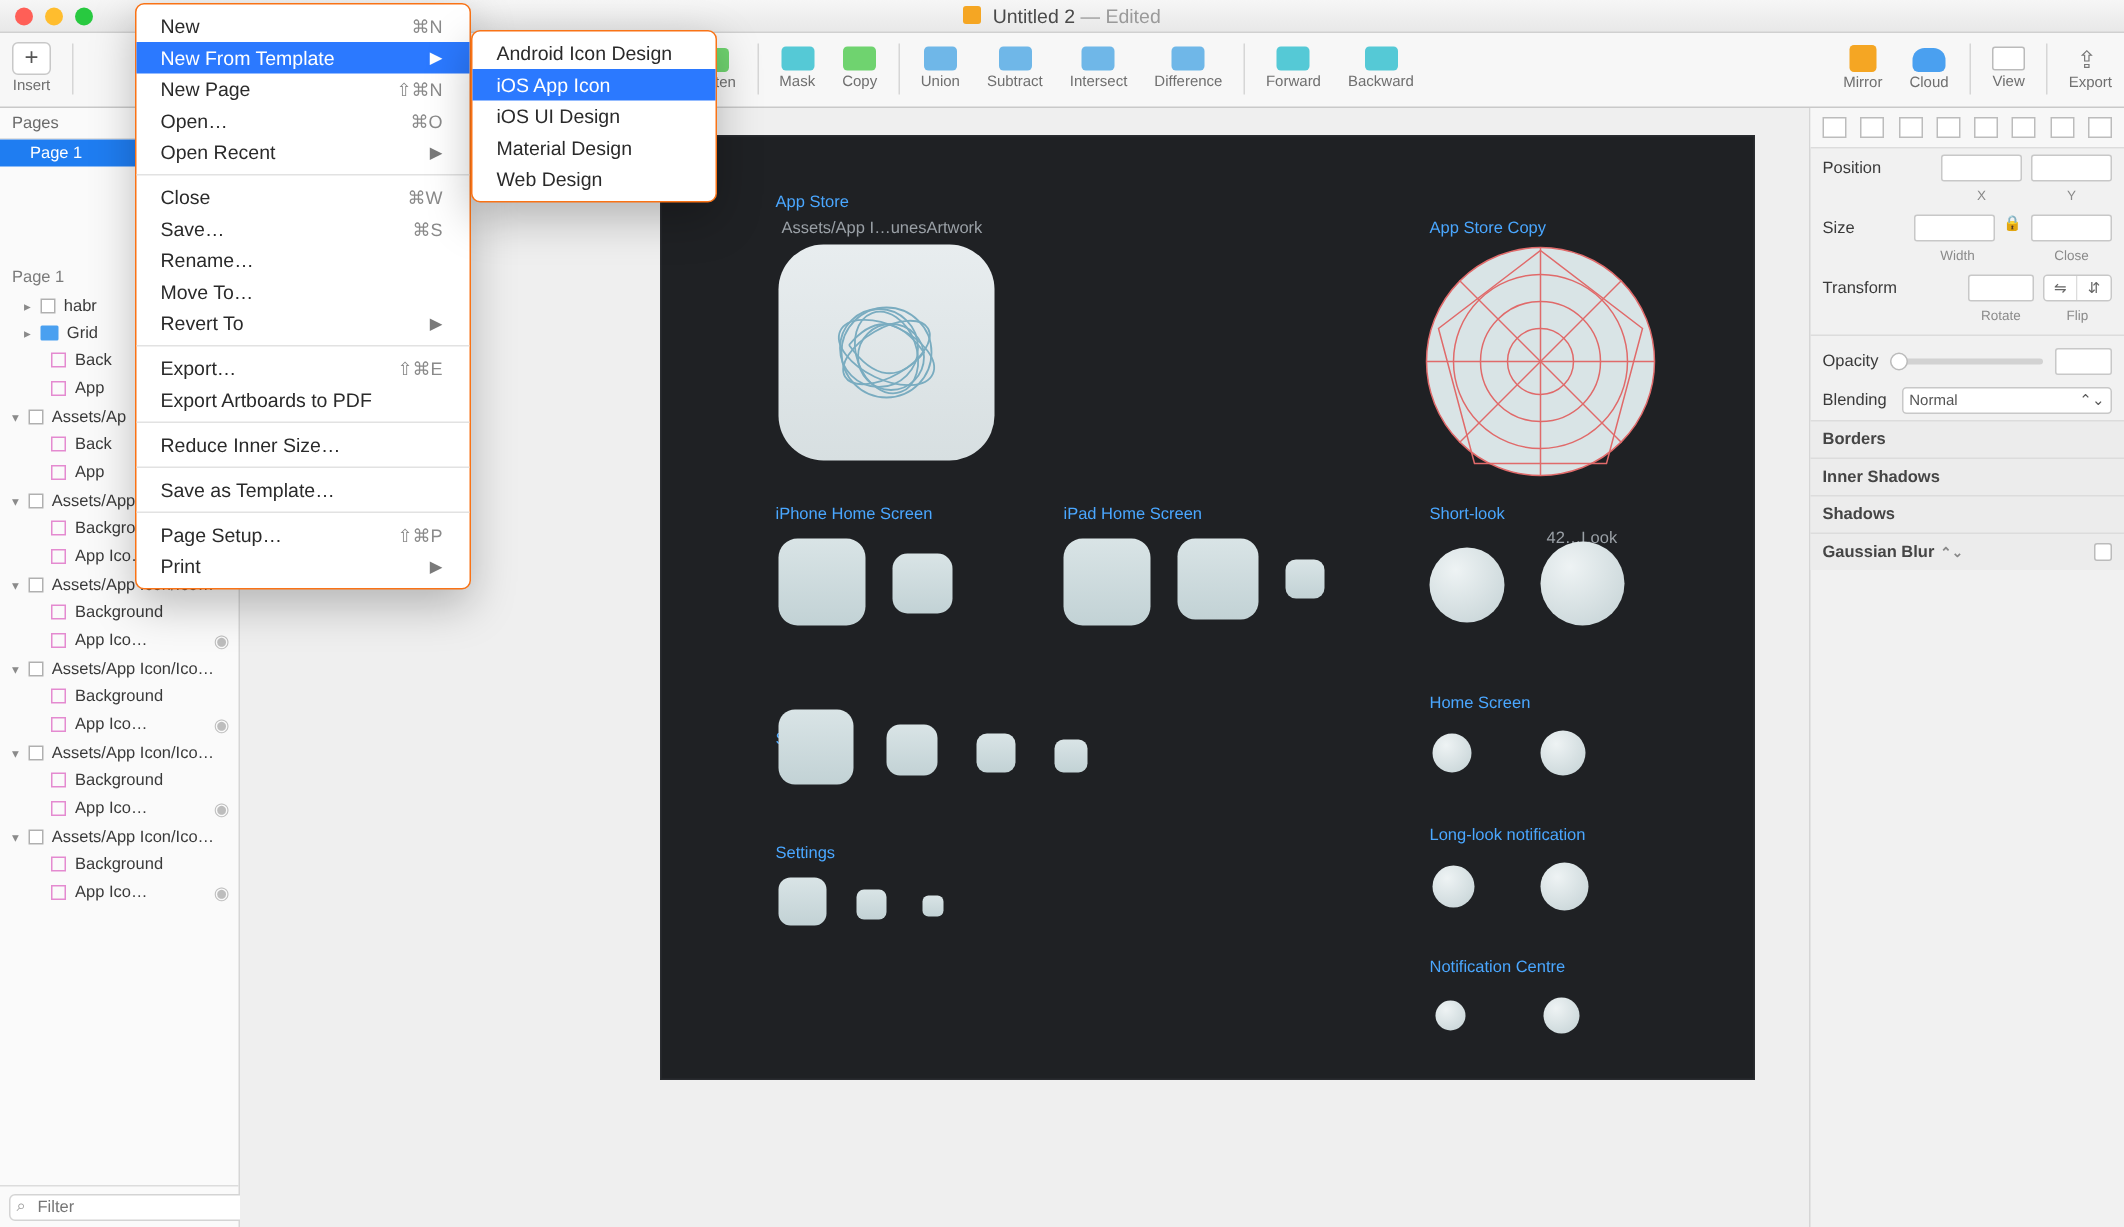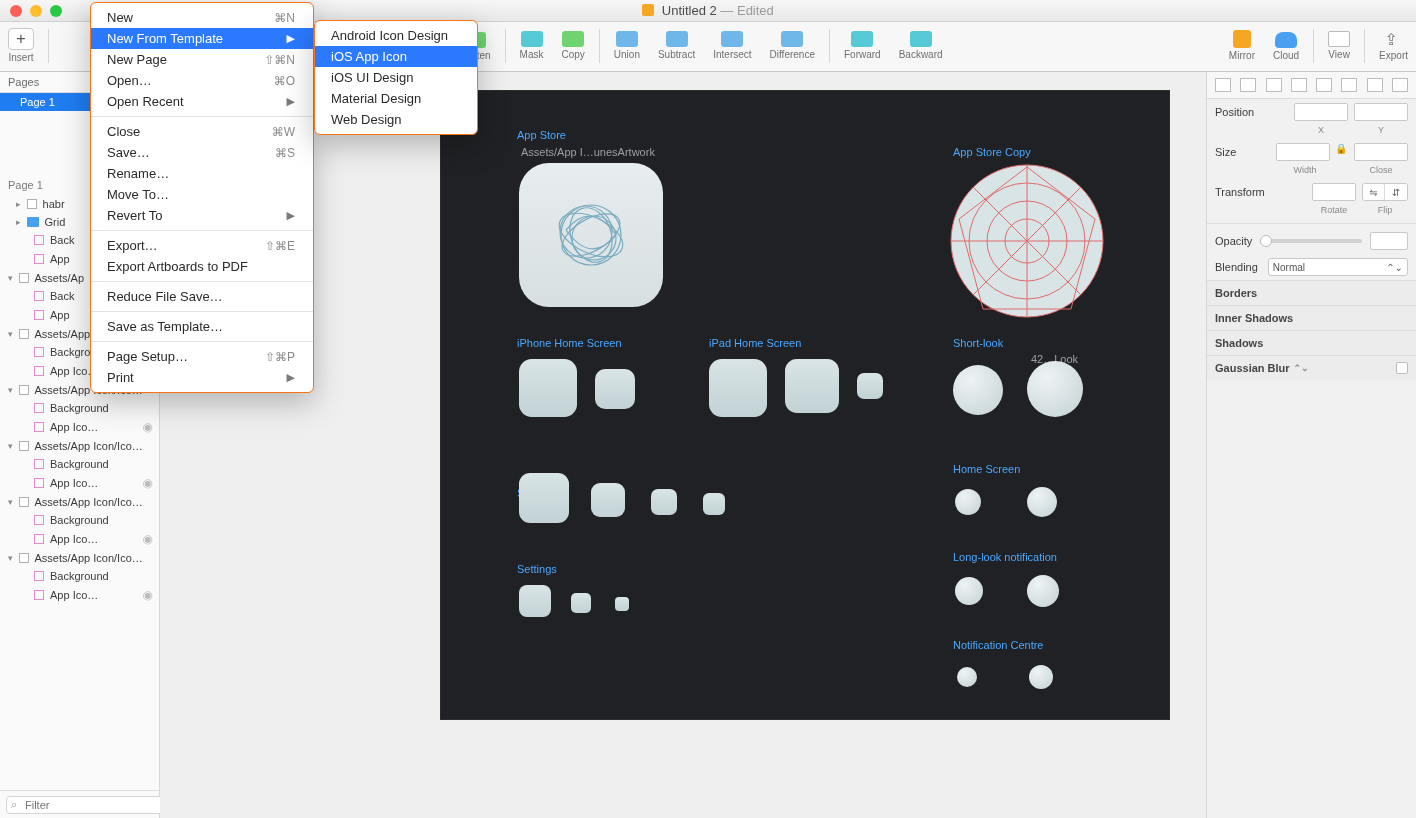--- a/index.html
+++ b/index.html
@@ -517,21 +517,21 @@
     <div class="menu-sep"></div>
     <div class="menu-item">
       <span>Export…</span>
       <span class="sc">⇧⌘E</span>
     </div>
     <div class="menu-item">
       <span>Export Artboards to PDF</span>
     </div>
     <div class="menu-sep"></div>
     <div class="menu-item">
-      <span>Reduce File Save…</span>
+      <span>Reduce Inner Size…</span>
     </div>
     <div class="menu-sep"></div>
     <div class="menu-item">
       <span>Save as Template…</span>
     </div>
     <div class="menu-sep"></div>
     <div class="menu-item">
       <span>Page Setup…</span>
       <span class="sc">⇧⌘P</span>
     </div>

